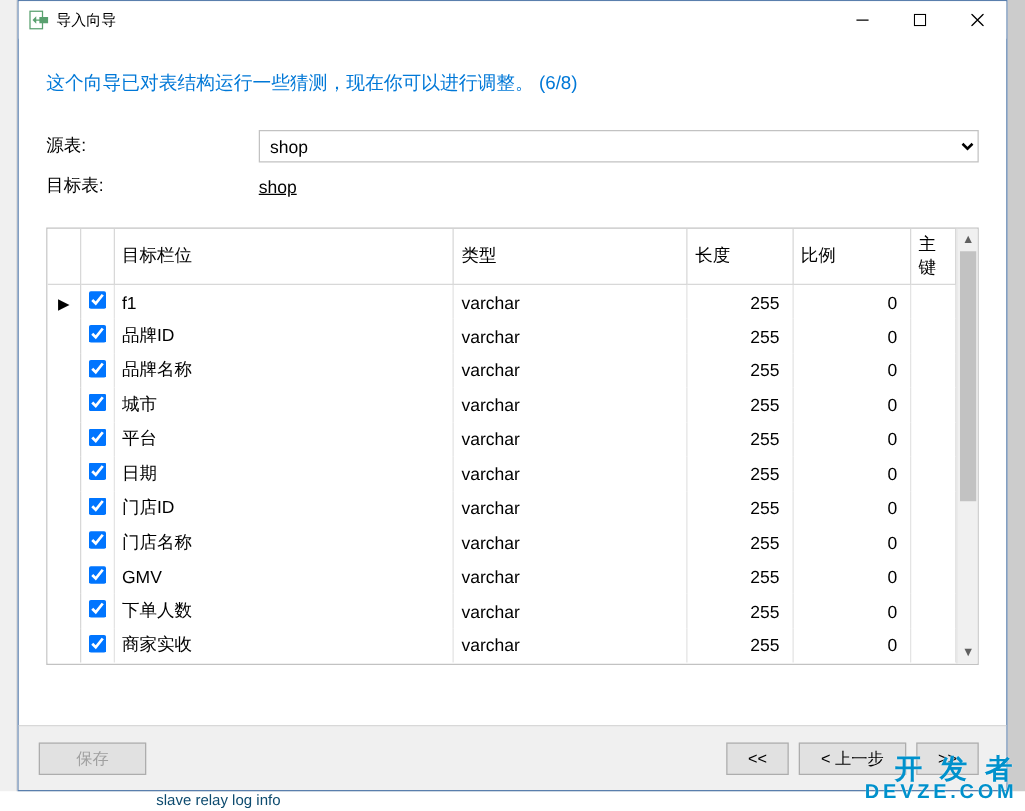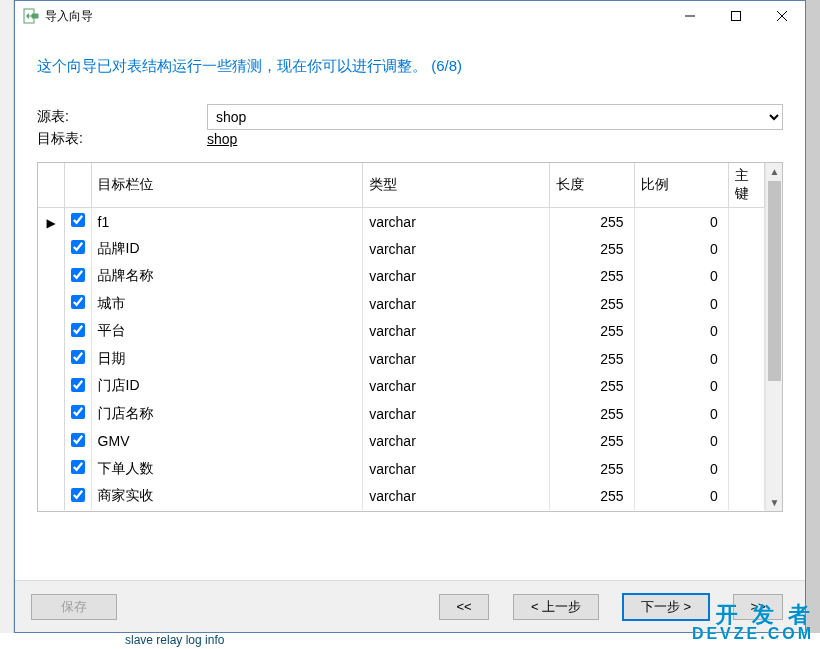--- a/index.html
+++ b/index.html
@@ -66,20 +66,21 @@
     color: #0078d7;
     font-size: 15px;
     padding: 26px 20px 28px 22px;
   }
   .form-area {
     padding: 0 22px 10px 22px;
   }
   .form-row {
     display: flex;
     align-items: center;
+    margin-bottom: 10px;
     font-size: 14px;
     justify-content: center;
   }
   .form-row .label { width: 170px; color: #000; }
   .form-row .value { flex: 1; text-decoration: underline; }
   select.combo {
     width: 100%;
     height: 26px;
     font-size: 14px;
     font-family: inherit;
@@ -154,21 +155,21 @@
     position:absolute; left:2px; top:18px; width:13px; height:200px;
     background:#c2c2c2;
   }
   .button-bar {
     height: 52px;
     background: #f0f0f0;
     border-top: 1px solid #d8d8d8;
     display: flex;
     align-items: center;
     padding: 0 22px 0 16px;
-    gap: 24px;
+    gap: 8px;
   }
   .button-bar .spacer { flex: 1; }
   button.wiz {
     height: 26px;
     min-width: 86px;
     border: 1px solid #adadad;
     background: #e1e1e1;
     font-family: inherit;
     font-size: 13px;
     padding: 0 14px;
@@ -379,21 +380,20 @@
       </div>
     </div>
 
   </div>
 
   <div class="button-bar">
     <button class="wiz" disabled="">保存</button>
     <div class="spacer"></div>
     <button class="wiz small">&lt;&lt;</button>
     <button class="wiz">&lt; 上一步</button>
-    <button class="wiz default">下一步 &gt;</button>
     <button class="wiz small">&gt;&gt;</button>
   </div>
 
 </div>
 
 <div class="watermark">
   <span>开 发 者</span>
   <span class="sub">DEVZE.COM</span>
 </div>
 

